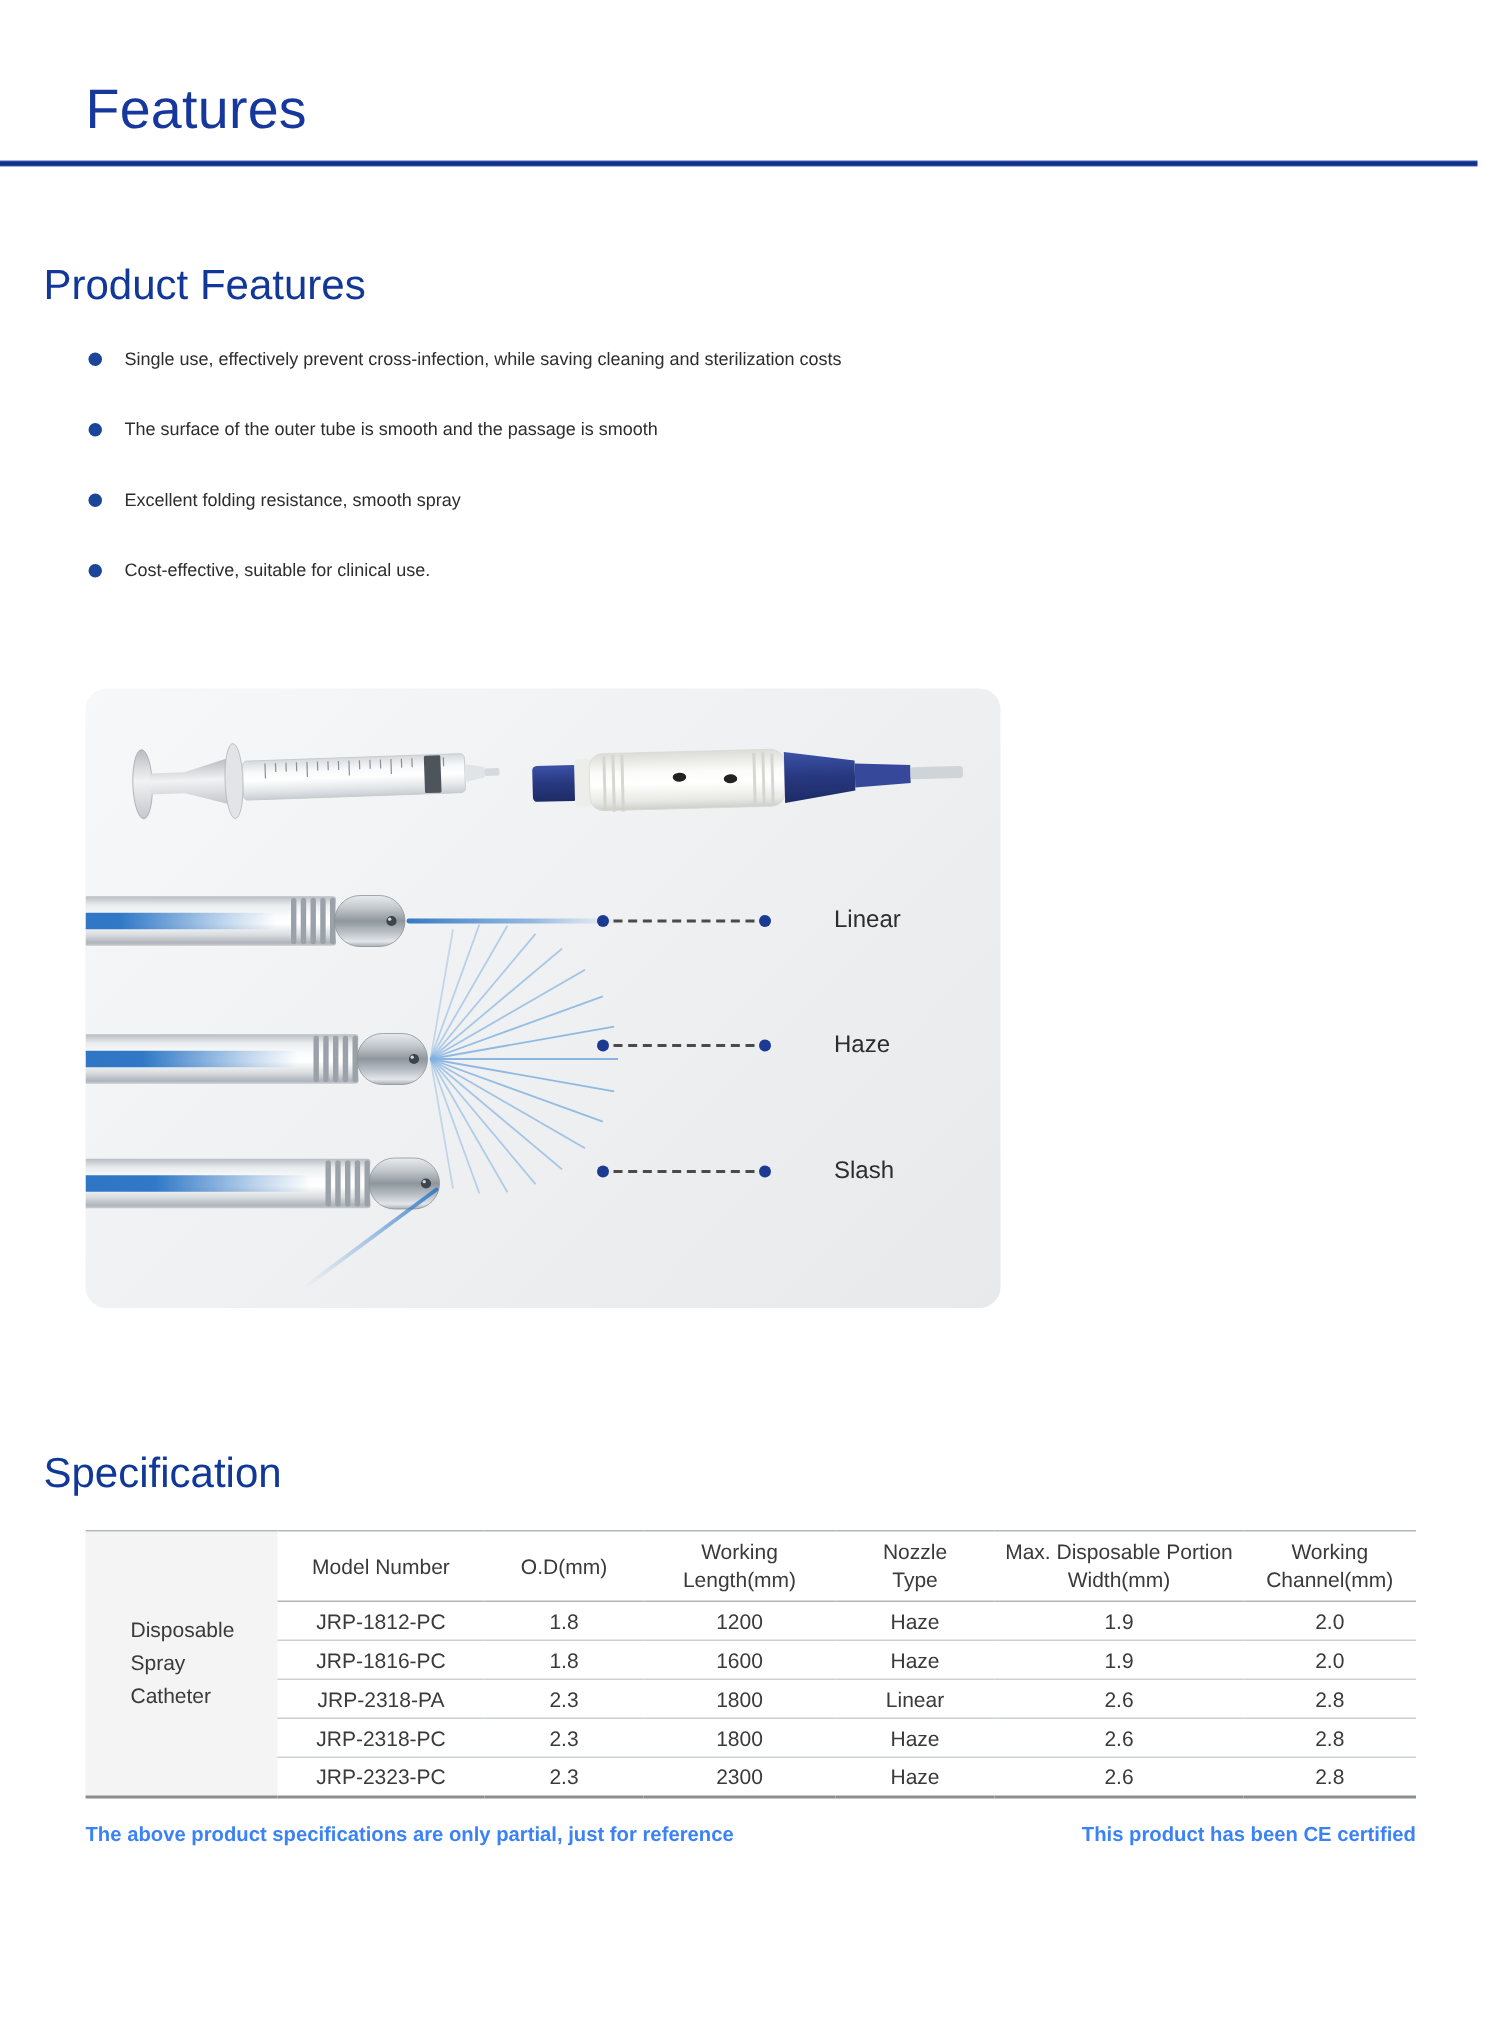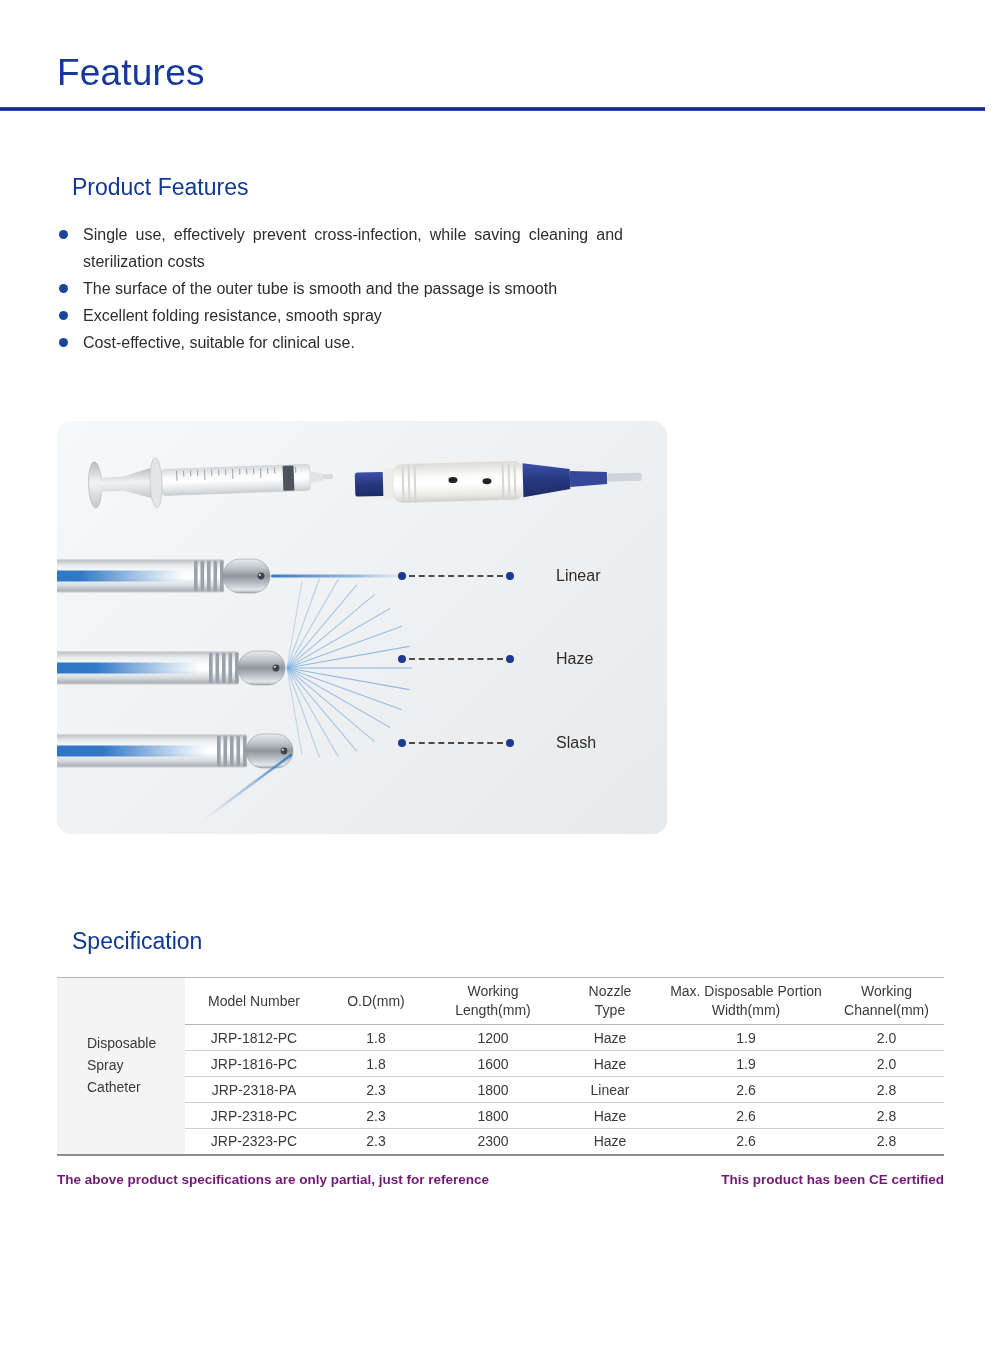--- a/index.html
+++ b/index.html
@@ -6,23 +6,23 @@
   html,body { background:#ffffff; }
   body { width:1000px; height:1357px; font-family:"Liberation Sans", sans-serif; color:#333; }
   .page { position:relative; width:1000px; height:1357px; overflow:hidden; background:#fff; }
 
   
   .page-title { margin:52px 56px 0 57px; font-size:37px; font-weight:400; color:#16379b; letter-spacing:.2px; }
   .title-rule { margin-top:13px; height:4px; width:985px;
     background:linear-gradient(180deg,#4a66b4 0%,#11308c 30%,#11308c 75%,#4a66b4 100%); }
 
   
-  .section-heading { margin:63px 56px 0 72px; font-size:23px; font-weight:400; color:#113896; }
+  .section-heading { margin:63px 56px 0 29px; font-size:28px; font-weight:400; color:#113896; }
   .features-list { margin:20px 56px 0 57px; list-style:none; }
-  .features-list li { display:flex; font-size:16px; line-height:27px; color:#2d2d2d; }
+  .features-list li { display:flex; font-size:12px; line-height:27px; color:#2d2d2d;margin-top:20px; }
   .bullet-dot { flex:0 0 auto; width:9px; height:9px; border-radius:50%; background:#1b4598; margin:9px 15px 0 2px; }
   .bullet-text { max-width:540px; text-align:justify; }
 
   
   .illustration-box { position:relative; margin:65px 56px 0 57px; width:610px; height:413px;
     border-radius:14px; overflow:hidden;
     background:linear-gradient(135deg,#f7f8f9 0%,#f0f1f3 45%,#e7e9eb 100%); }
   .illustration-box svg { position:absolute; left:0; top:0; }
 
   .spray-row { position:absolute; left:341px; width:260px; height:20px; display:flex; align-items:center; }
@@ -42,21 +42,21 @@
   th.col-length span { max-width:92px; } th.col-nozzle span { max-width:62px; }
   th.col-insertion span { max-width:152px; } th.col-channel span { max-width:92px; }
   .spec-table td { text-align:center; height:26px; border-bottom:1px solid #cdd0d2; }
   .spec-table tr:last-child td { border-bottom:none;margin-top:12px; }
   td.group-label { background:#f4f4f5; text-align:left; padding-left:30px; line-height:1.55;
     vertical-align:middle; border-bottom:none; }
   td.group-label span { display:inline-block; max-width:85px; }
 
   
   .footnotes { margin:16px 56px 0 57px; display:flex; justify-content:space-between;
-    font-size:13.5px; font-weight:bold; color:#701a75; }
+    font-size:13.5px; font-weight:bold; color:#3b82f6; }
 
   .page-number { position:absolute; right:62px; top:1360px; font-size:16px; color:#2f2f2f; }
 </style>
 </head>
 <body>
 
 <div class="page">
 
   <h1 class="page-title">Features</h1>
   <div class="title-rule"></div>

